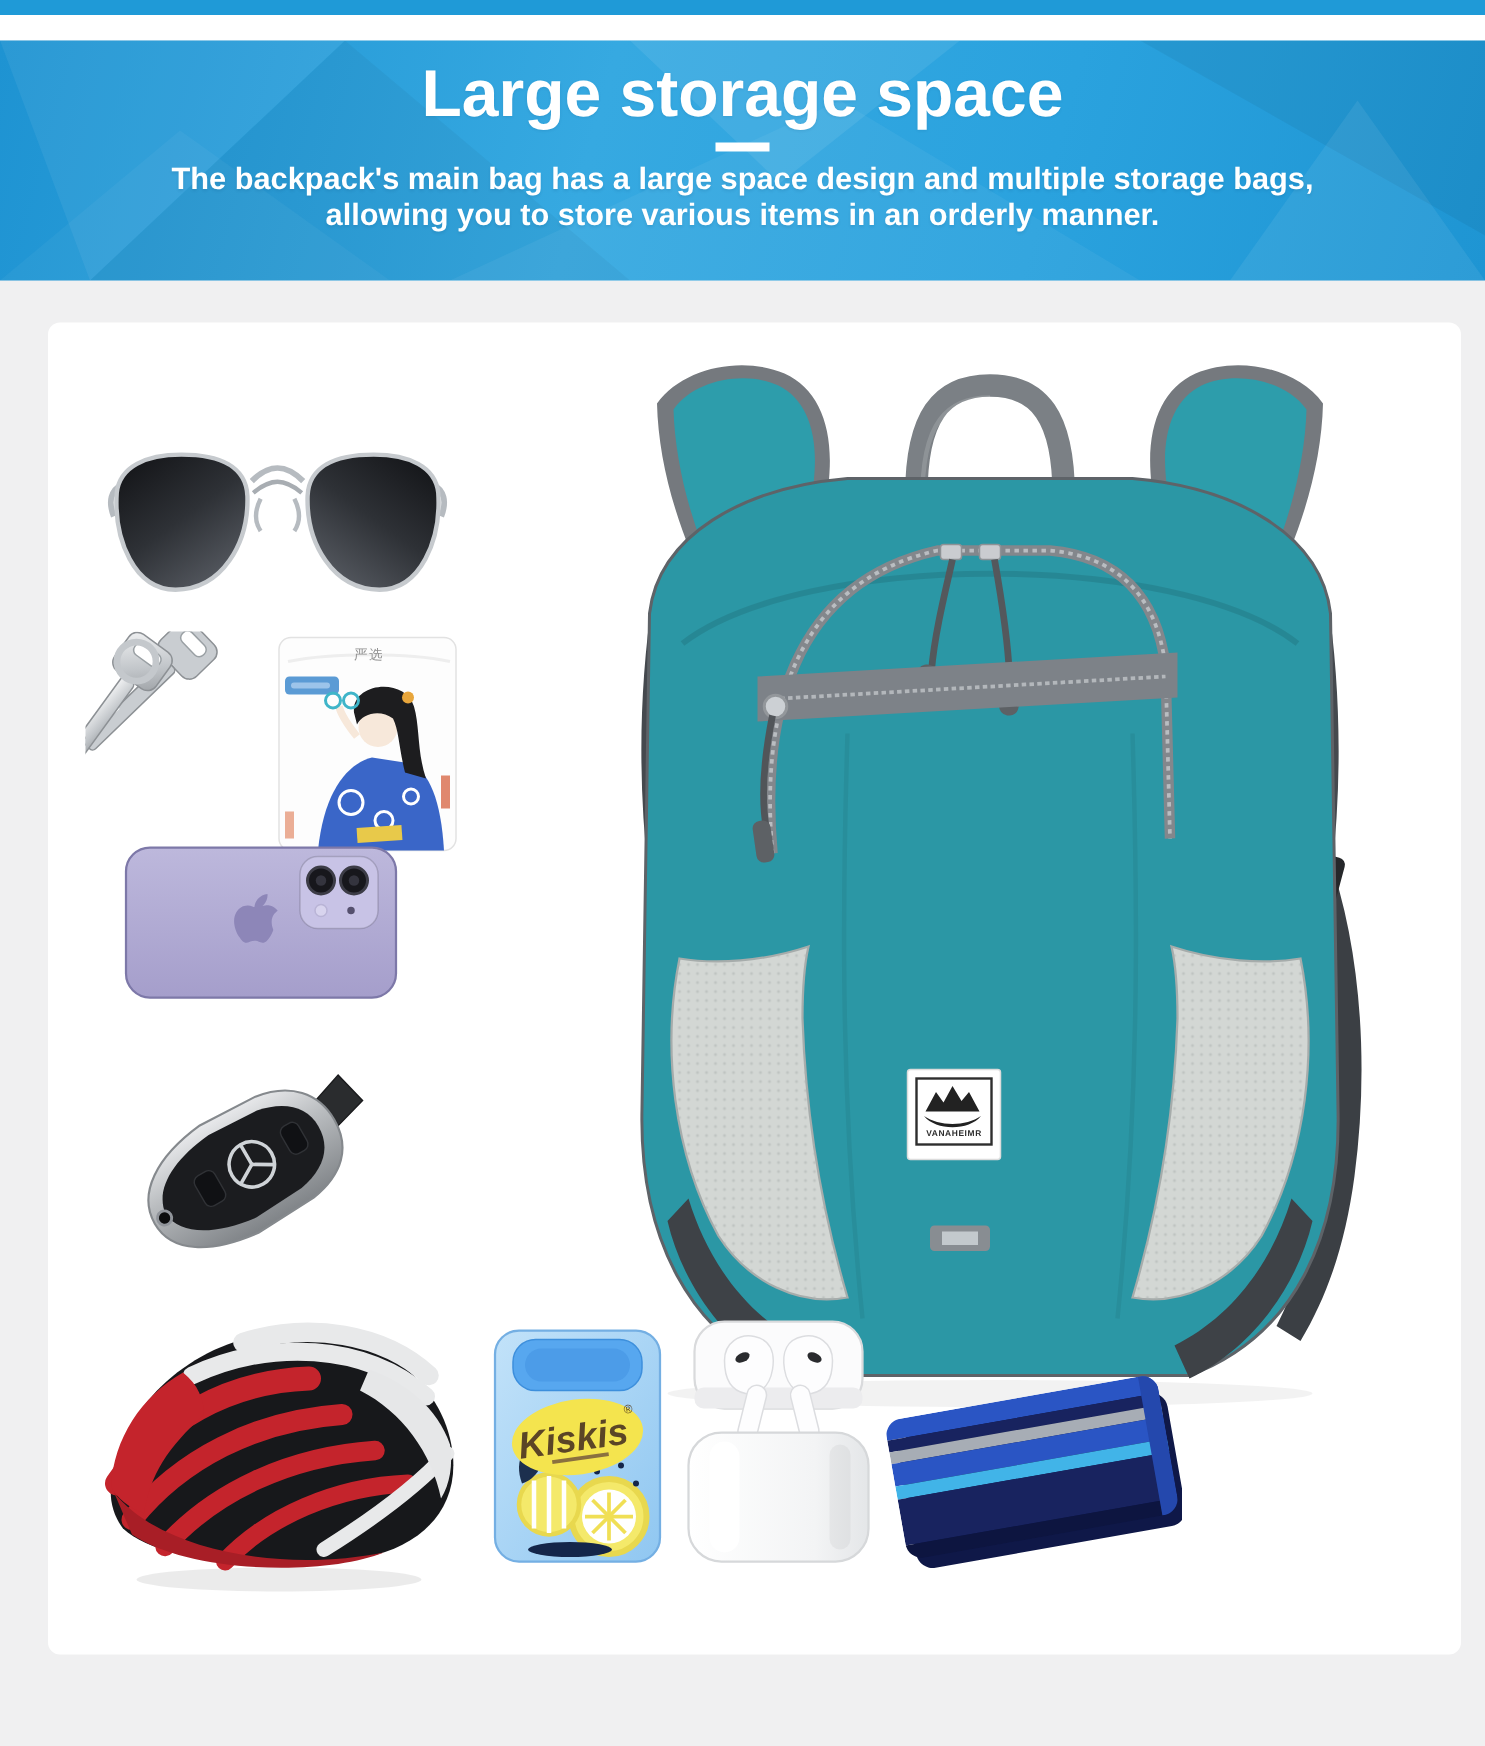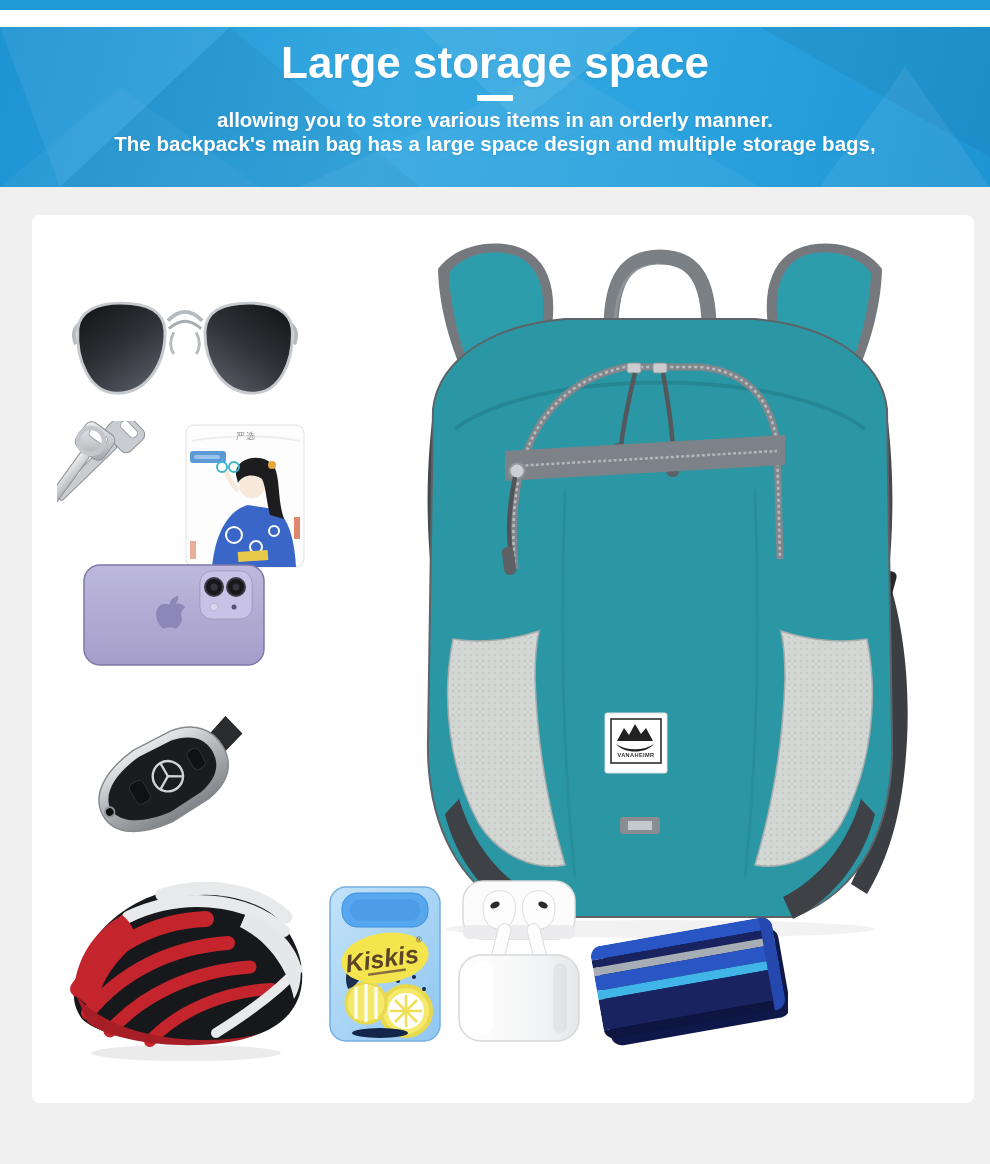--- a/index.html
+++ b/index.html
@@ -30,22 +30,22 @@
     <polygon points="420,0 640,0 520,95" fill="rgba(255,255,255,0.08)"></polygon>
     <polygon points="300,160 560,40 760,160" fill="rgba(255,255,255,0.05)"></polygon>
     <polygon points="760,0 990,0 990,130" fill="rgba(0,0,0,0.05)"></polygon>
     <polygon points="820,160 905,40 990,160" fill="rgba(255,255,255,0.07)"></polygon>
     <polygon points="0,160 120,60 260,160" fill="rgba(255,255,255,0.04)"></polygon>
   </svg>
   <div class="banner-inner">
     <h1 class="banner-title">Large storage space</h1>
     <div class="banner-dash"></div>
     <div class="banner-sub">
+      <div>The backpack's main bag has a large space design and multiple storage bags,</div>
       <div>allowing you to store various items in an orderly manner.</div>
-      <div>The backpack's main bag has a large space design and multiple storage bags,</div>
     </div>
   </div>
 </div>
 
 <div class="card">
 
   <div class="item" style="left:383px;top:24px;">
     <svg width="535" height="700" viewBox="0 0 535 700">
       <defs>
         <pattern id="meshDots" width="6" height="6" patternUnits="userSpaceOnUse">

